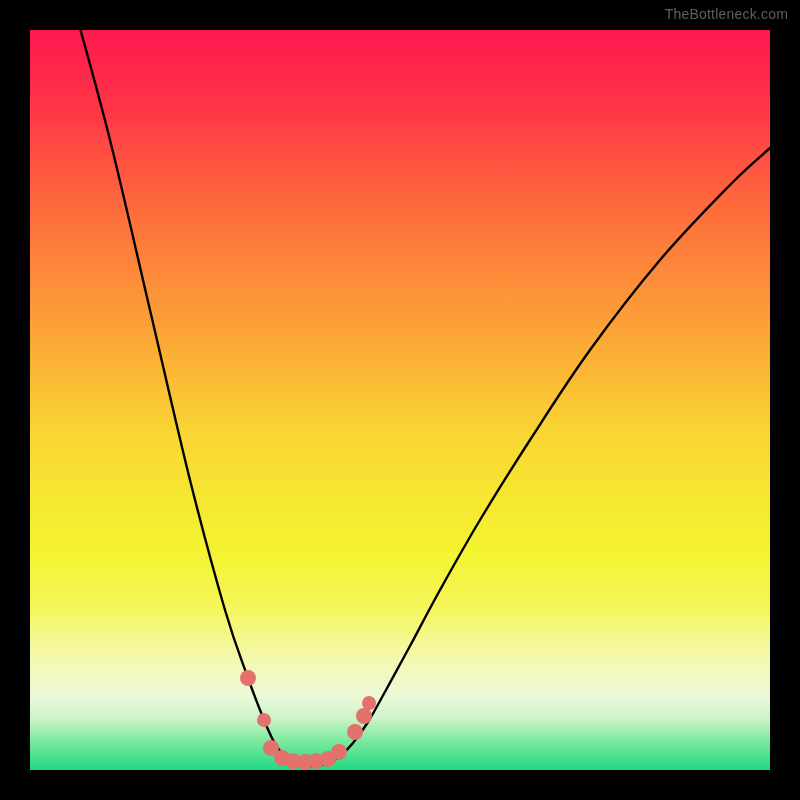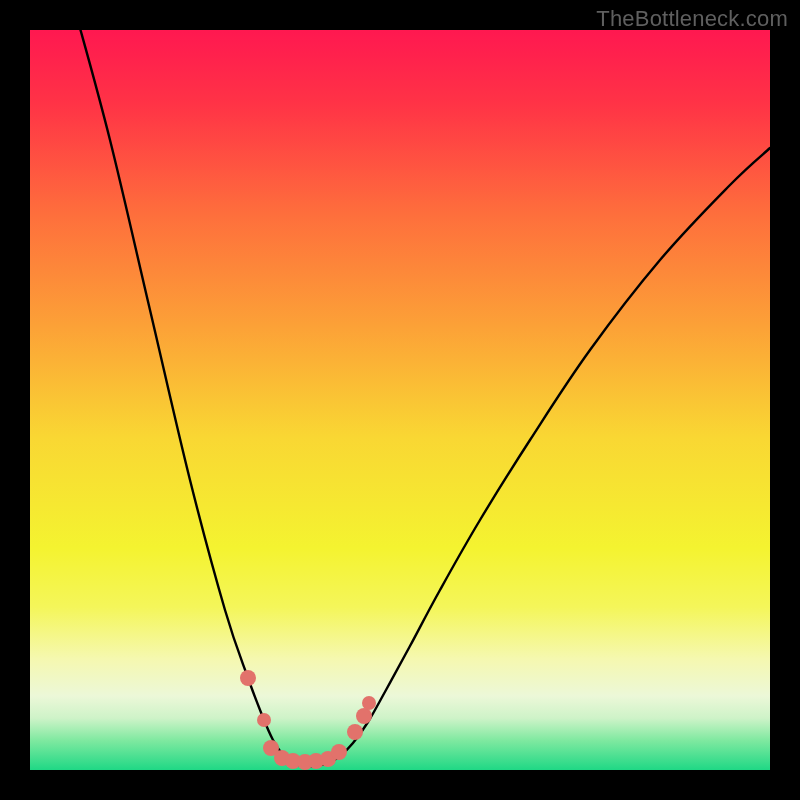--- a/index.html
+++ b/index.html
@@ -28,21 +28,21 @@
   }
   .gradient {
     position: absolute;
     left: 0; top: 0; width: 100%; height: 100%;
   }
   .watermark {
     position: absolute;
     top: 6px;
     right: 12px;
     font-family: Arial, Helvetica, sans-serif;
-    font-size: 22px;
+    font-size: 14px;
     color: #5f5f5f;
     letter-spacing: 0.2px;
   }
   svg.curve {
     position: absolute;
     left: 0; top: 0;
     width: 740px;
     height: 740px;
   }
 </style>

